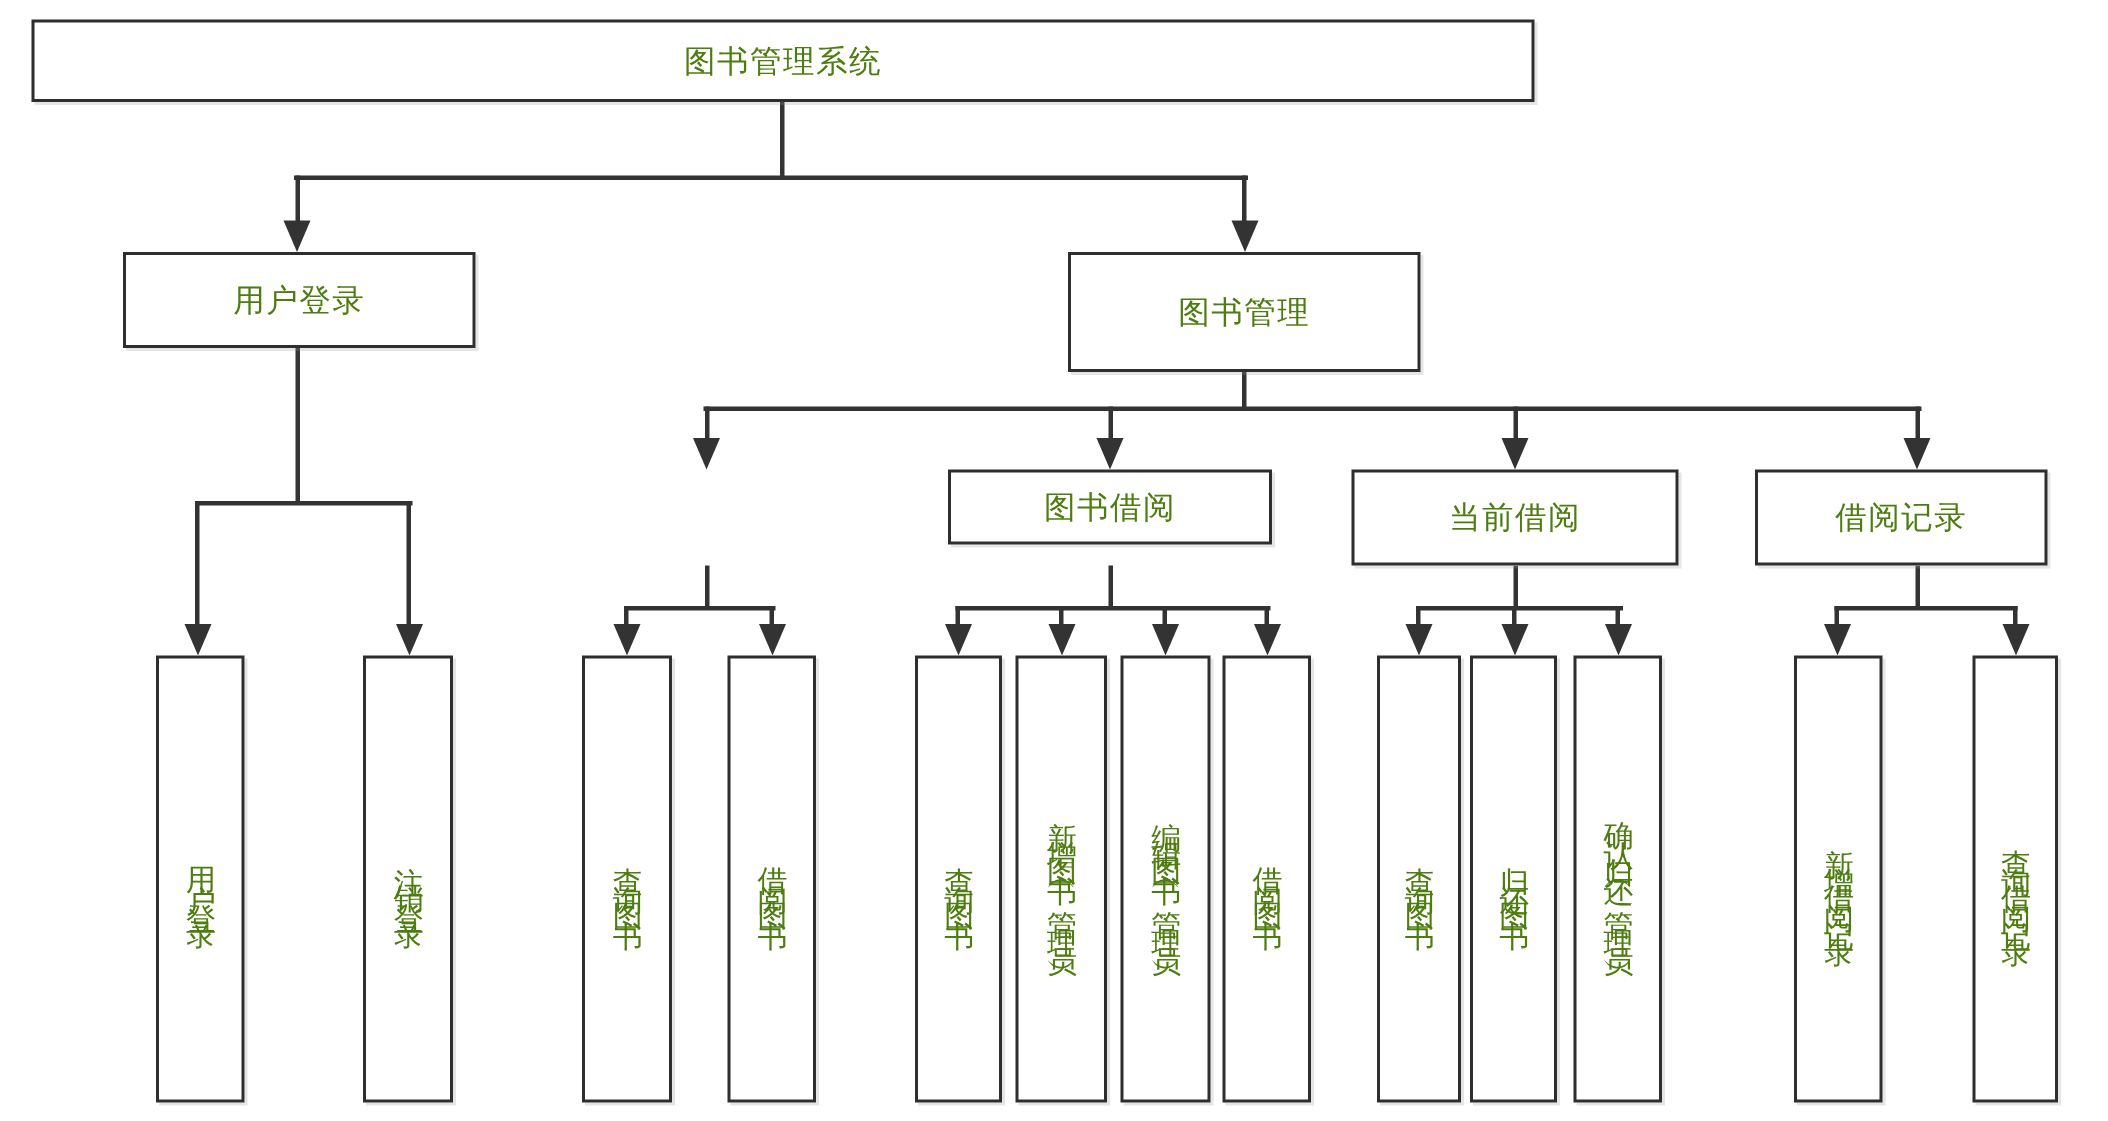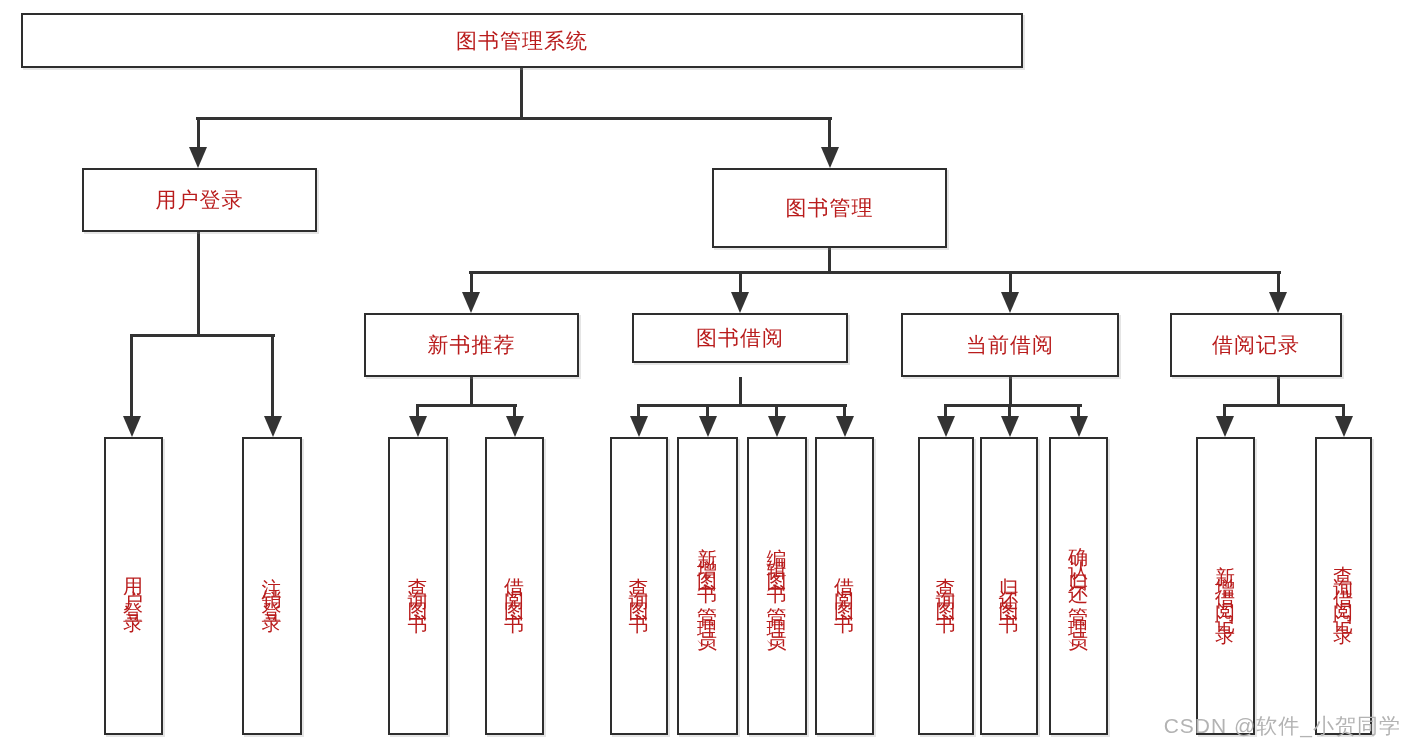--- a/index.html
+++ b/index.html
@@ -8,21 +8,21 @@
     width:1405px;height:747px;
     background:#ffffff;
     overflow:hidden;
     font-family:"Liberation Sans", sans-serif;
   }
   .box{
     position:absolute;
     box-sizing:border-box;
     background:#ffffff;
     border:2px solid #2e2e2e;
-    color:#b91c1c;
+    color:#4d7c0f;
     display:flex;align-items:center;justify-content:center;
     box-shadow:2px 2px 0 rgba(150,150,150,0.25);
     z-index:2;
   }
   .hbox{font-size:21px;letter-spacing:1px;}
   .vbox{
     font-size:20px;
     writing-mode:vertical-lr;
     letter-spacing:12px;
     line-height:1;
@@ -44,21 +44,21 @@
     z-index:6;
     white-space:nowrap;
   }
   
   .n-root{left:21px;top:13px;width:1002px;height:55px}
   .n-user-login{left:82px;top:168px;width:235px;height:64px}
   .n-book-mgmt{left:712px;top:168px;width:235px;height:80px}
   .n-new-book{left:364px;top:313px;width:215px;height:64px}
   .n-book-borrow{left:632px;top:313px;width:216px;height:50px}
   .n-current-borrow{left:901px;top:313px;width:218px;height:64px}
-  .n-borrow-records{left:1170px;top:313px;width:172px;height:64px}
+  .n-borrow-records{left:1170px;top:313px;width:195px;height:64px}
   .n-v-user-login{left:104px;width:59px}
   .n-v-logout{left:242px;width:60px}
   .n-v-query1{left:388px;width:60px}
   .n-v-borrow1{left:485px;width:59px}
   .n-v-query2{left:610px;width:58px}
   .n-v-add-books{left:677px;width:61px}
   .n-v-edit-books{left:747px;width:60px}
   .n-v-borrow2{left:815px;width:59px}
   .n-v-query3{left:918px;width:56px}
   .n-v-return{left:980px;width:58px}
@@ -69,21 +69,20 @@
 </head>
 <body>
 
 <div class="canvas">
 
   <div class="box hbox n-root">图书管理系统</div>
 
   <div class="box hbox n-user-login">用户登录</div>
   <div class="box hbox n-book-mgmt">图书管理</div>
 
-  <div class="box hbox n-new-book">新书推荐</div>
   <div class="box hbox n-book-borrow">图书借阅</div>
   <div class="box hbox n-current-borrow">当前借阅</div>
   <div class="box hbox n-borrow-records">借阅记录</div>
 
   <div class="box vbox n-v-user-login">用户登录</div>
   <div class="box vbox n-v-logout">注销登录</div>
 
   <div class="box vbox n-v-query1">查询图书</div>
   <div class="box vbox n-v-borrow1">借阅图书</div>
 
@@ -151,15 +150,14 @@
   <div class="line" style="left:1077px;top:404px;width:3px;height:15px"></div>
   <div class="tri" style="left:1070px;top:416px"></div>
 
   <div class="line" style="left:1277px;top:377px;width:3px;height:29px"></div>
   <div class="line" style="left:1223px;top:404px;width:122px;height:3px"></div>
   <div class="line" style="left:1223px;top:404px;width:3px;height:15px"></div>
   <div class="tri" style="left:1216px;top:416px"></div>
   <div class="line" style="left:1342px;top:404px;width:3px;height:15px"></div>
   <div class="tri" style="left:1335px;top:416px"></div>
 
-  <div class="watermark">CSDN @软件_小贺同学</div>
 
 </div>
 
 </body></html>

